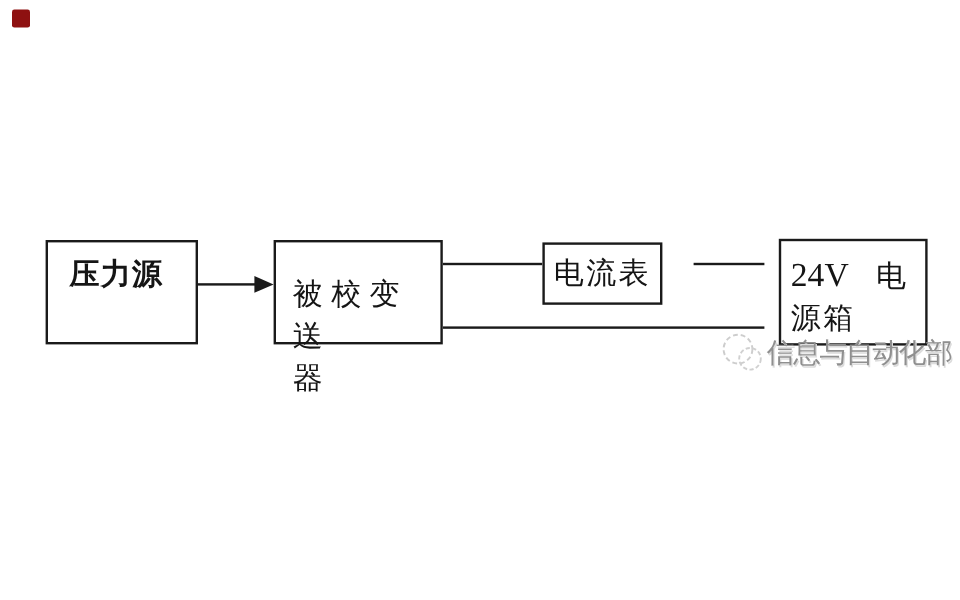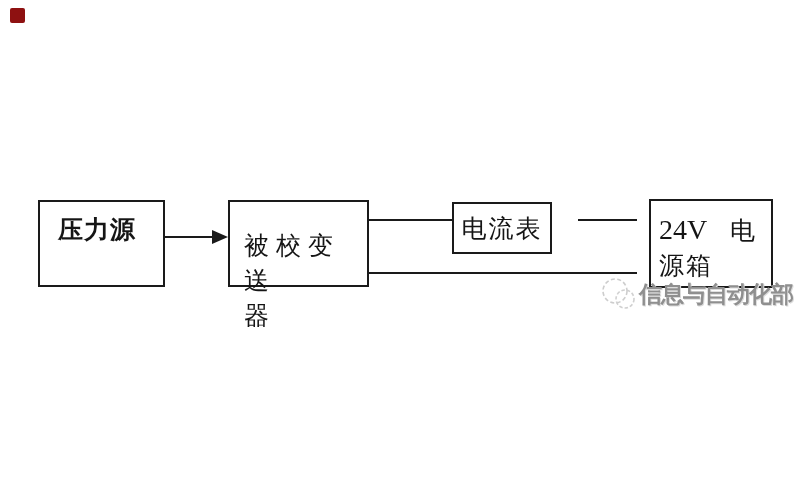--- a/index.html
+++ b/index.html
@@ -107,21 +107,21 @@
     left: 596px; top: 276px;
     z-index: 2;
     opacity: 0.9;
   }
   .wm-text {
     position: absolute;
     left: 639px; top: 279px;
     width: 150px;
     font-family: "Liberation Sans", "DejaVu Sans", sans-serif;
     font-size: 23px;
-    font-weight: bold;
+    font-weight: normal;
     letter-spacing: -1px;
     color: #8f8f8f;
     text-shadow: 1px 1px 0 #dcdcdc;
     z-index: 2;
     white-space: nowrap;
   }
 </style>
 </head>
 <body>
 

